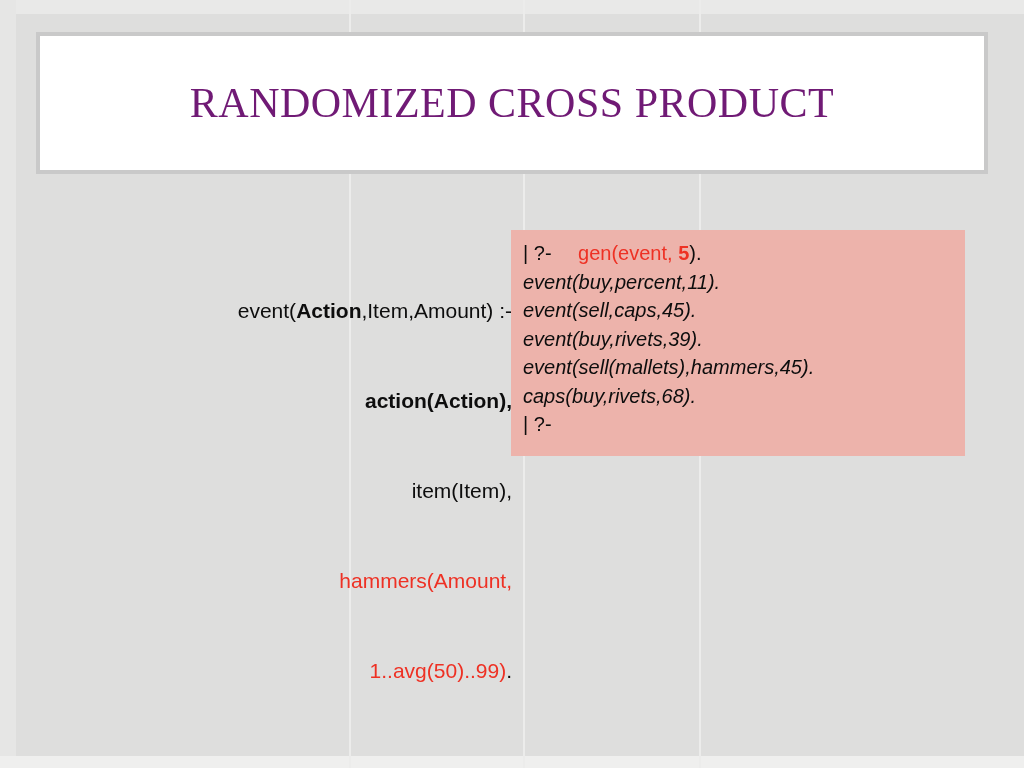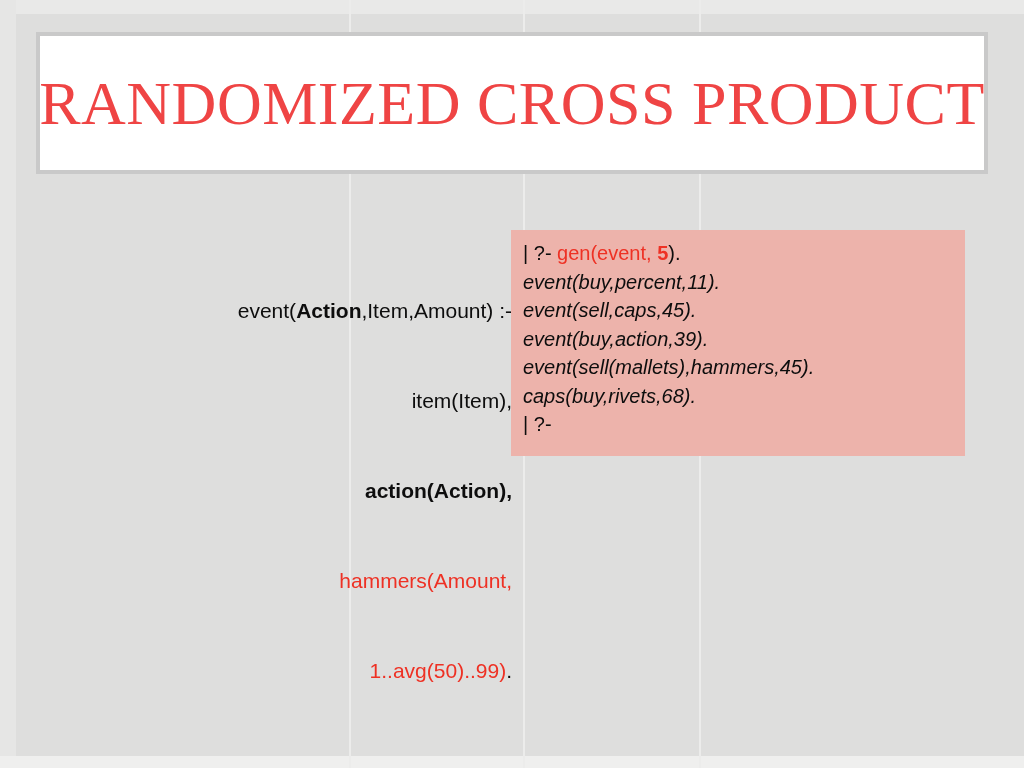--- a/index.html
+++ b/index.html
@@ -64,24 +64,24 @@
     height: 142px;
     background: #ffffff;
     border: 4px solid #c9c9c9;
     box-sizing: border-box;
     display: flex;
     align-items: center;
     justify-content: center;
   }
   #title-text {
     font-family: "Liberation Serif", "DejaVu Serif", serif;
-    font-size: 62px;
+    font-size: 42px;
     line-height: 1.0;
     letter-spacing: 0.5px;
-    color: #ef4444;
+    color: #701a75;
     white-space: nowrap;
     text-align: center;
     font-weight: normal;
   }
 
   
   #left-col {
     position: absolute;
     left: 82px;
     top: 236px;
@@ -113,21 +113,21 @@
   .out-line {
     display: block;
     font-family: "Liberation Sans", sans-serif;
     font-size: 20px;
     line-height: 28.5px;
     color: #0d0d0d;
     font-style: italic;
     white-space: pre;
   }
   .out-line.plain { font-style: normal; }
-  .out-line .rd { color: #ee3124; font-style: normal; }
+  .out-line .rd { color: #ee3124; font-style: normal; margin-left: 21px; }
   .out-line .rdb { color: #ee3124; font-weight: bold; font-style: normal; }
   .out-line .bk { color: #0d0d0d; font-style: normal; }
 </style>
 </head>
 <body>
 
 <div id="slide">
 
   <div class="edge-top"></div>
   <div class="edge-left"></div>
@@ -138,35 +138,35 @@
   <div class="vline l3"></div>
 
   <div id="title-box">
     <div id="title-text">RANDOMIZED CROSS PRODUCT</div>
   </div>
 
   <div id="left-col">
 
     <div class="code-block blk1">
       <span class="ln"><span>event(</span><span class="b">Action</span><span>,Item,Amount) :-</span></span>
+      <span class="ln" style="padding-left:84px"><span class="b">action(Action),</span></span>
       <span class="ln" style="padding-left:84px"><span>item(Item),</span></span>
-      <span class="ln" style="padding-left:84px"><span class="b">action(Action),</span></span>
       <span class="ln" style="padding-left:84px"><span class="red">hammers(Amount,</span></span>
       <span class="ln" style="padding-left:178px"><span class="red">1..avg(50)..99)</span><span>.</span></span>
     </div>
 
   </div>
 
   <div id="out-panel">
 
     <span class="out-line plain"><span class="bk">| ?- </span><span class="rd">gen(event, </span><span class="rdb">5</span><span class="bk">).</span></span>
 
     <span class="out-line">event(buy,percent,11).</span>
     <span class="out-line">event(sell,caps,45).</span>
-    <span class="out-line">event(buy,action,39).</span>
+    <span class="out-line">event(buy,rivets,39).</span>
     <span class="out-line">event(sell(mallets),hammers,45).</span>
     <span class="out-line">caps(buy,rivets,68).</span>
 
     <span class="out-line plain">| ?-</span>
 
   </div>
 
 </div>
 
 </body></html>

